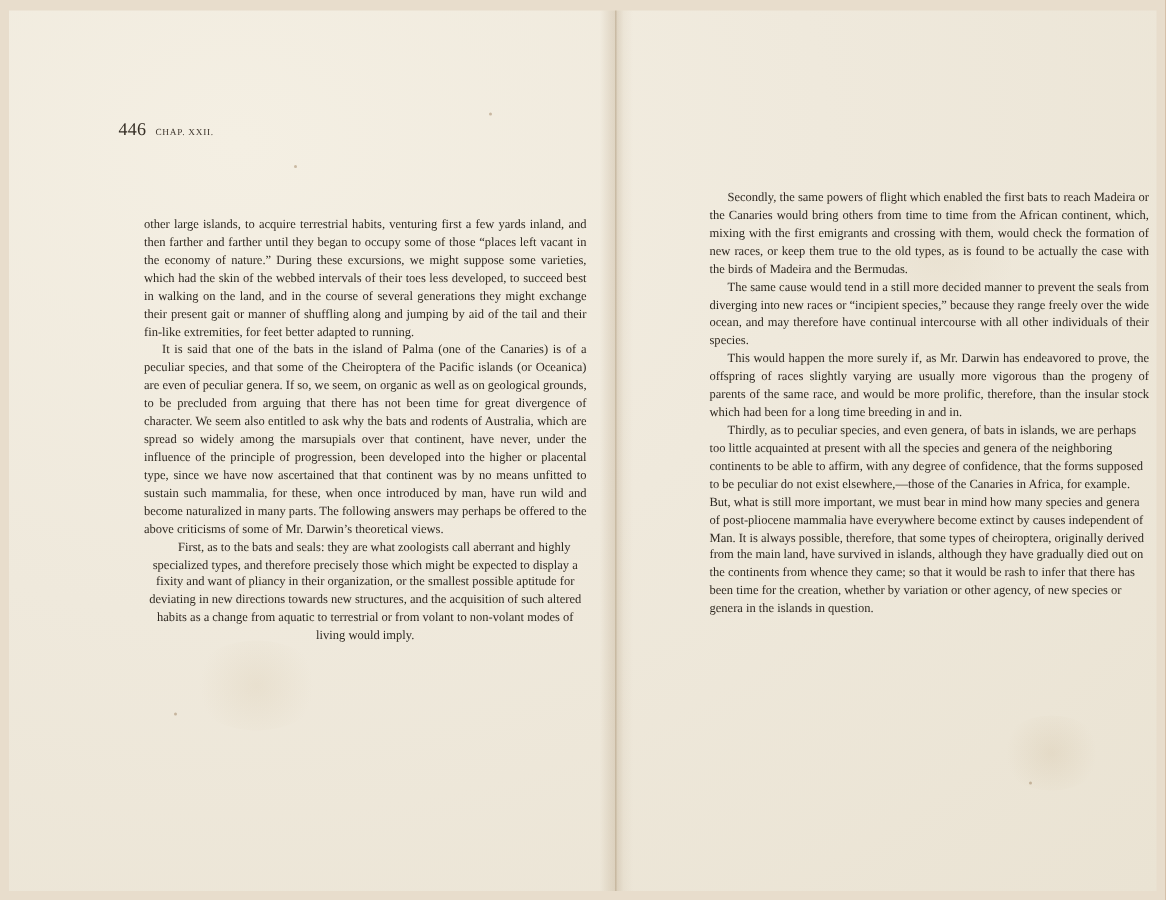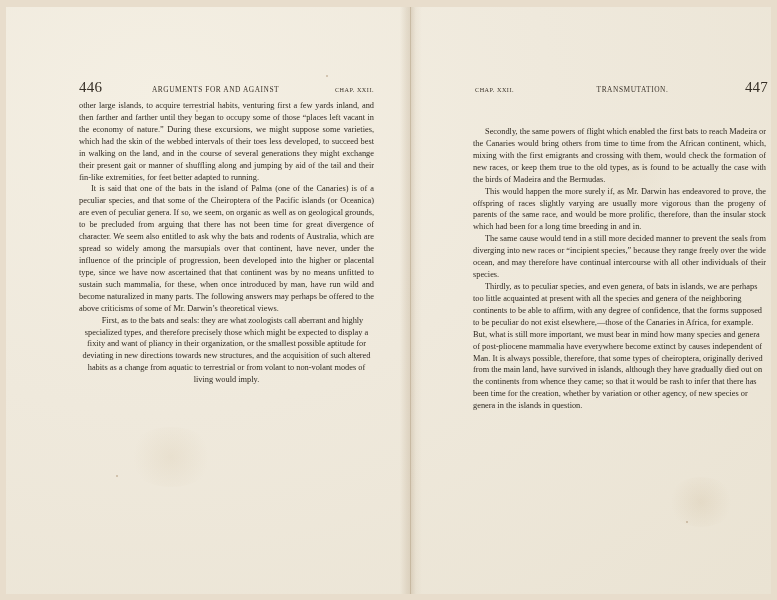--- a/index.html
+++ b/index.html
@@ -83,21 +83,21 @@
     display: flex;
     align-items: baseline;
     font-size: 7.4px;
     color: #3a3229;
     letter-spacing: 0.55px;
   }
   .page-left .running-head  { left: 73px;  width: 295px; }
   .page-right .running-head { left: 69px;  width: 293px; }
 
   .folio {
-    font-size: 15px;
+    font-size: 12px;
     letter-spacing: 0.2px;
     color: #352e25;
     font-variant: normal;
   }
   .head-title {
     flex: 1;
     text-align: center;
     text-transform: uppercase;
   }
   .head-chap {
@@ -114,21 +114,21 @@
     position: absolute;
     top: 93px;
     font-size: 8.35px;
     line-height: 11.92px;
     color: #2e2820;
     text-align: justify;
     text-justify: inter-word;
     -webkit-hyphens: none;
     hyphens: none;
   }
-  .page-left .textblock  { left: 73px;  width: 295px; }
+  .page-left .textblock  { left: 90px;  width: 295px; margin-top: 44px; }
   .page-right .textblock { left: 67px;  width: 293px; margin-top: 26px; }
 
   .textblock p {
     margin: 0;
     text-indent: 12px;
   }
   .textblock p.noindent { text-indent: 0; }
   .textblock p:last-child { text-align: left; }
   .textblock p.flushend { text-align: center; }
 </style>
@@ -144,43 +144,37 @@
     <div class="speck" style="left:190px; top:103px;"></div>
     <div class="speck" style="left:320px; top:68px;"></div>
     <div class="speck" style="left:700px; top:245px;"></div>
     <div class="speck" style="left:680px; top:514px;"></div>
     <div class="speck" style="left:110px; top:468px;"></div>
 
     <div class="page page-left">
 
       <div class="running-head">
         <span class="folio">446</span>
-        <span class="head-title">ARGUMENTS FOR AND AGAINST</span>
         <span class="head-chap">CHAP. XXII.</span>
       </div>
 
       <div class="textblock">
         <p class="noindent">other large islands, to acquire terrestrial habits, venturing first a few yards inland, and then farther and farther until they began to occupy some of those “places left vacant in the economy of nature.” During these excursions, we might suppose some varieties, which had the skin of the webbed intervals of their toes less developed, to succeed best in walking on the land, and in the course of several generations they might exchange their present gait or manner of shuffling along and jumping by aid of the tail and their fin-like extremities, for feet better adapted to running.</p>
         <p>It is said that one of the bats in the island of Palma (one of the Canaries) is of a peculiar species, and that some of the Cheiroptera of the Pacific islands (or Oceanica) are even of peculiar genera. If so, we seem, on organic as well as on geological grounds, to be precluded from arguing that there has not been time for great divergence of character. We seem also entitled to ask why the bats and rodents of Australia, which are spread so widely among the marsupials over that continent, have never, under the influence of the principle of progression, been developed into the higher or placental type, since we have now ascertained that that continent was by no means unfitted to sustain such mammalia, for these, when once introduced by man, have run wild and become naturalized in many parts. The following answers may perhaps be offered to the above criticisms of some of Mr. Darwin’s theoretical views.</p>
         <p class="flushend">First, as to the bats and seals: they are what zoologists call aberrant and highly specialized types, and therefore precisely those which might be expected to display a fixity and want of pliancy in their organization, or the smallest possible aptitude for deviating in new directions towards new structures, and the acquisition of such altered habits as a change from aquatic to terrestrial or from volant to non-volant modes of living would imply.</p>
       </div>
     </div>
 
     <div class="page page-right">
 
-      <div class="running-head">
-        <span class="head-chap">CHAP. XXII.</span>
-        <span class="head-title">TRANSMUTATION.</span>
-        <span class="folio">447</span>
-      </div>
 
       <div class="textblock">
         <p>Secondly, the same powers of flight which enabled the first bats to reach Madeira or the Canaries would bring others from time to time from the African continent, which, mixing with the first emigrants and crossing with them, would check the formation of new races, or keep them true to the old types, as is found to be actually the case with the birds of Madeira and the Bermudas.</p>
+        <p>The same cause would tend in a still more decided manner to prevent the seals from diverging into new races or “incipient species,” because they range freely over the wide ocean, and may therefore have continual intercourse with all other individuals of their species.</p>
         <p>This would happen the more surely if, as Mr. Darwin has endeavored to prove, the offspring of races slightly varying are usually more vigorous than the progeny of parents of the same race, and would be more prolific, therefore, than the insular stock which had been for a long time breeding in and in.</p>
-        <p>The same cause would tend in a still more decided manner to prevent the seals from diverging into new races or “incipient species,” because they range freely over the wide ocean, and may therefore have continual intercourse with all other individuals of their species.</p>
         <p>Thirdly, as to peculiar species, and even genera, of bats in islands, we are perhaps too little acquainted at present with all the species and genera of the neighboring continents to be able to affirm, with any degree of confidence, that the forms supposed to be peculiar do not exist elsewhere,—those of the Canaries in Africa, for example. But, what is still more important, we must bear in mind how many species and genera of post-pliocene mammalia have everywhere become extinct by causes independent of Man. It is always possible, therefore, that some types of cheiroptera, originally derived from the main land, have survived in islands, although they have gradually died out on the continents from whence they came; so that it would be rash to infer that there has been time for the creation, whether by variation or other agency, of new species or genera in the islands in question.</p>
       </div>
     </div>
 
     <div class="gutter"></div>
     <div class="gutter-line"></div>
 
   </div>
 </div>
 

